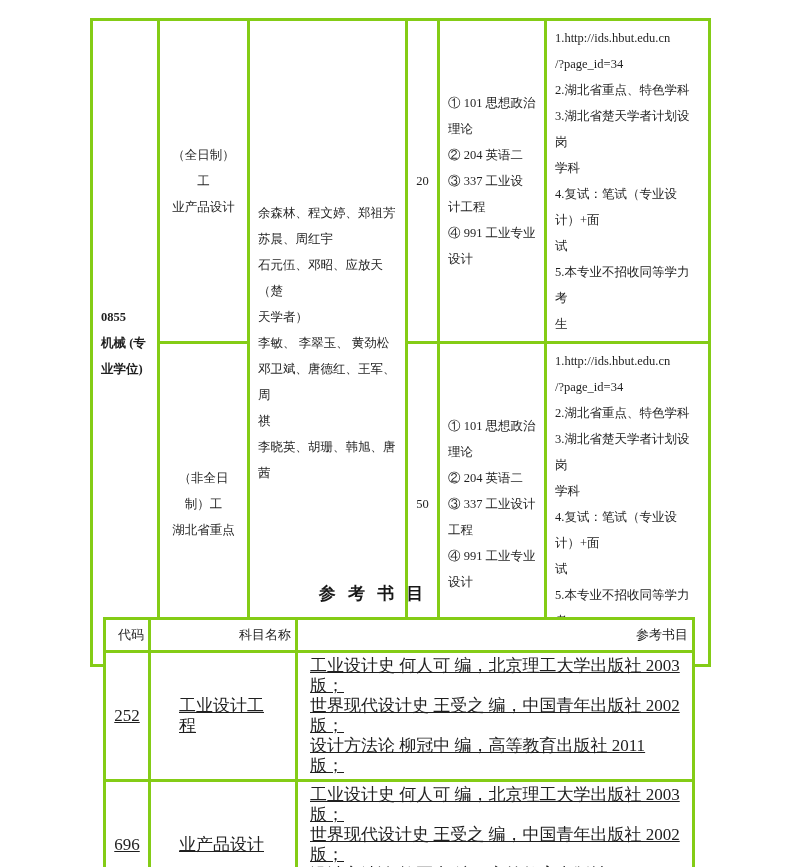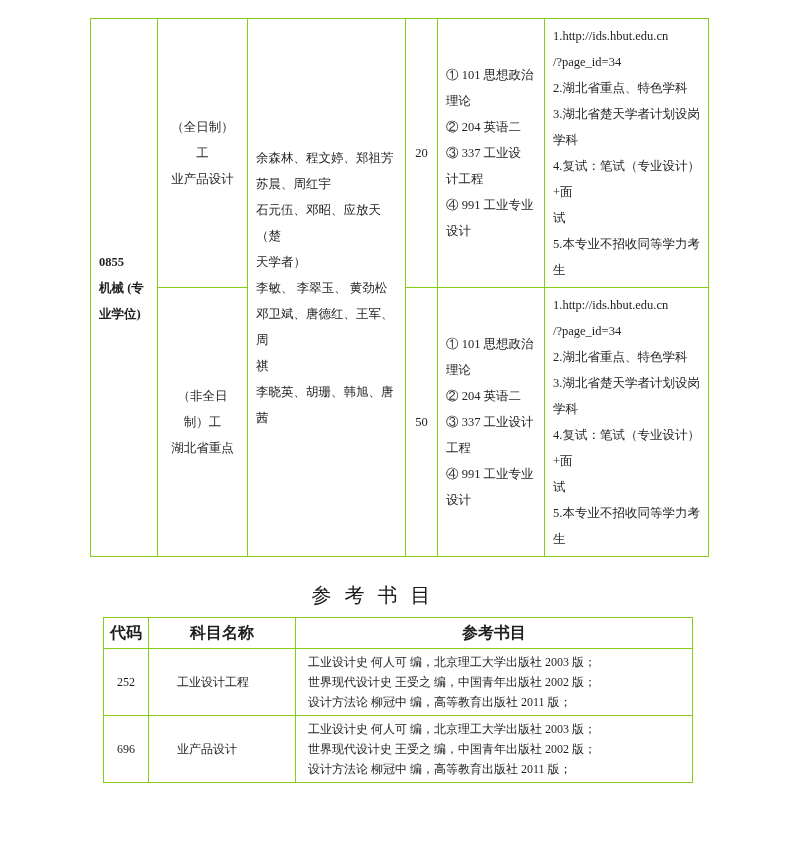--- a/index.html
+++ b/index.html
@@ -4,21 +4,21 @@
 <style>
   html,body { margin:0; padding:0; background:#ffffff; }
   body {
     width:793px; height:867px; position:relative;
     font-family:"Liberation Serif","DejaVu Serif",serif;
     color:#1f1f1f;
   }
   .page { position:relative; width:793px; height:867px; background:#fff; }
 
   table { border-collapse:collapse; position:absolute; table-layout:fixed; background:#fff; }
-  td, th { border:1px solid #84cc16; overflow:hidden; }
+  td, th { border:3px solid #84cc16; overflow:hidden; }
 
   
   .adm { left:90px; top:18px; width:618px; }
   .adm td {
     font-size:12.5px; line-height:26px;
     white-space:pre-line; vertical-align:middle;
     padding:4px 8px;
   }
   .adm tr.r1 { height:259px; }
   .adm tr.r2 { height:215px; }
@@ -28,31 +28,31 @@
     padding:4px 5px; text-align:left;
   }
   .names { line-height:27px; }
   .quota { text-align:center; padding:4px 2px; }
   .subjects { line-height:26px; padding:4px 6px; }
   .remarks { line-height:26px; padding:4px 6px; }
 
   
   .ref-title {
     position:absolute; top:582px; left:103px; width:540px;
-    text-align:center; font-size:20px; font-weight:normal;
+    text-align:center; font-size:17px; font-weight:bold;
     letter-spacing:4px; color:#181818;
   }
   .ref { left:103px; top:617px; width:589px; }
   .ref th {
-    height:26px; font-size:16px; font-weight:bold;
-    text-align:center; vertical-align:middle; padding:2px 4px;
+    height:26px; font-size:13px; font-weight:normal;
+    text-align:right; vertical-align:middle; padding:2px 4px;
   }
   .ref td {
-    font-size:12px; line-height:20px;
-    white-space:pre-line; vertical-align:middle;
+    font-size:17px; line-height:20px;
+    white-space:pre-line; vertical-align:middle;text-decoration:underline;
   }
   .ref tr.row-tall  { height:59px; }
   .ref tr.row-short { height:40px; }
   .ref .code  { text-align:center; padding:2px 4px; }
   .ref .subj  { padding:2px 28px; }
   .ref .books { padding:3px 12px; }
 </style>
 </head>
 <body>
 

